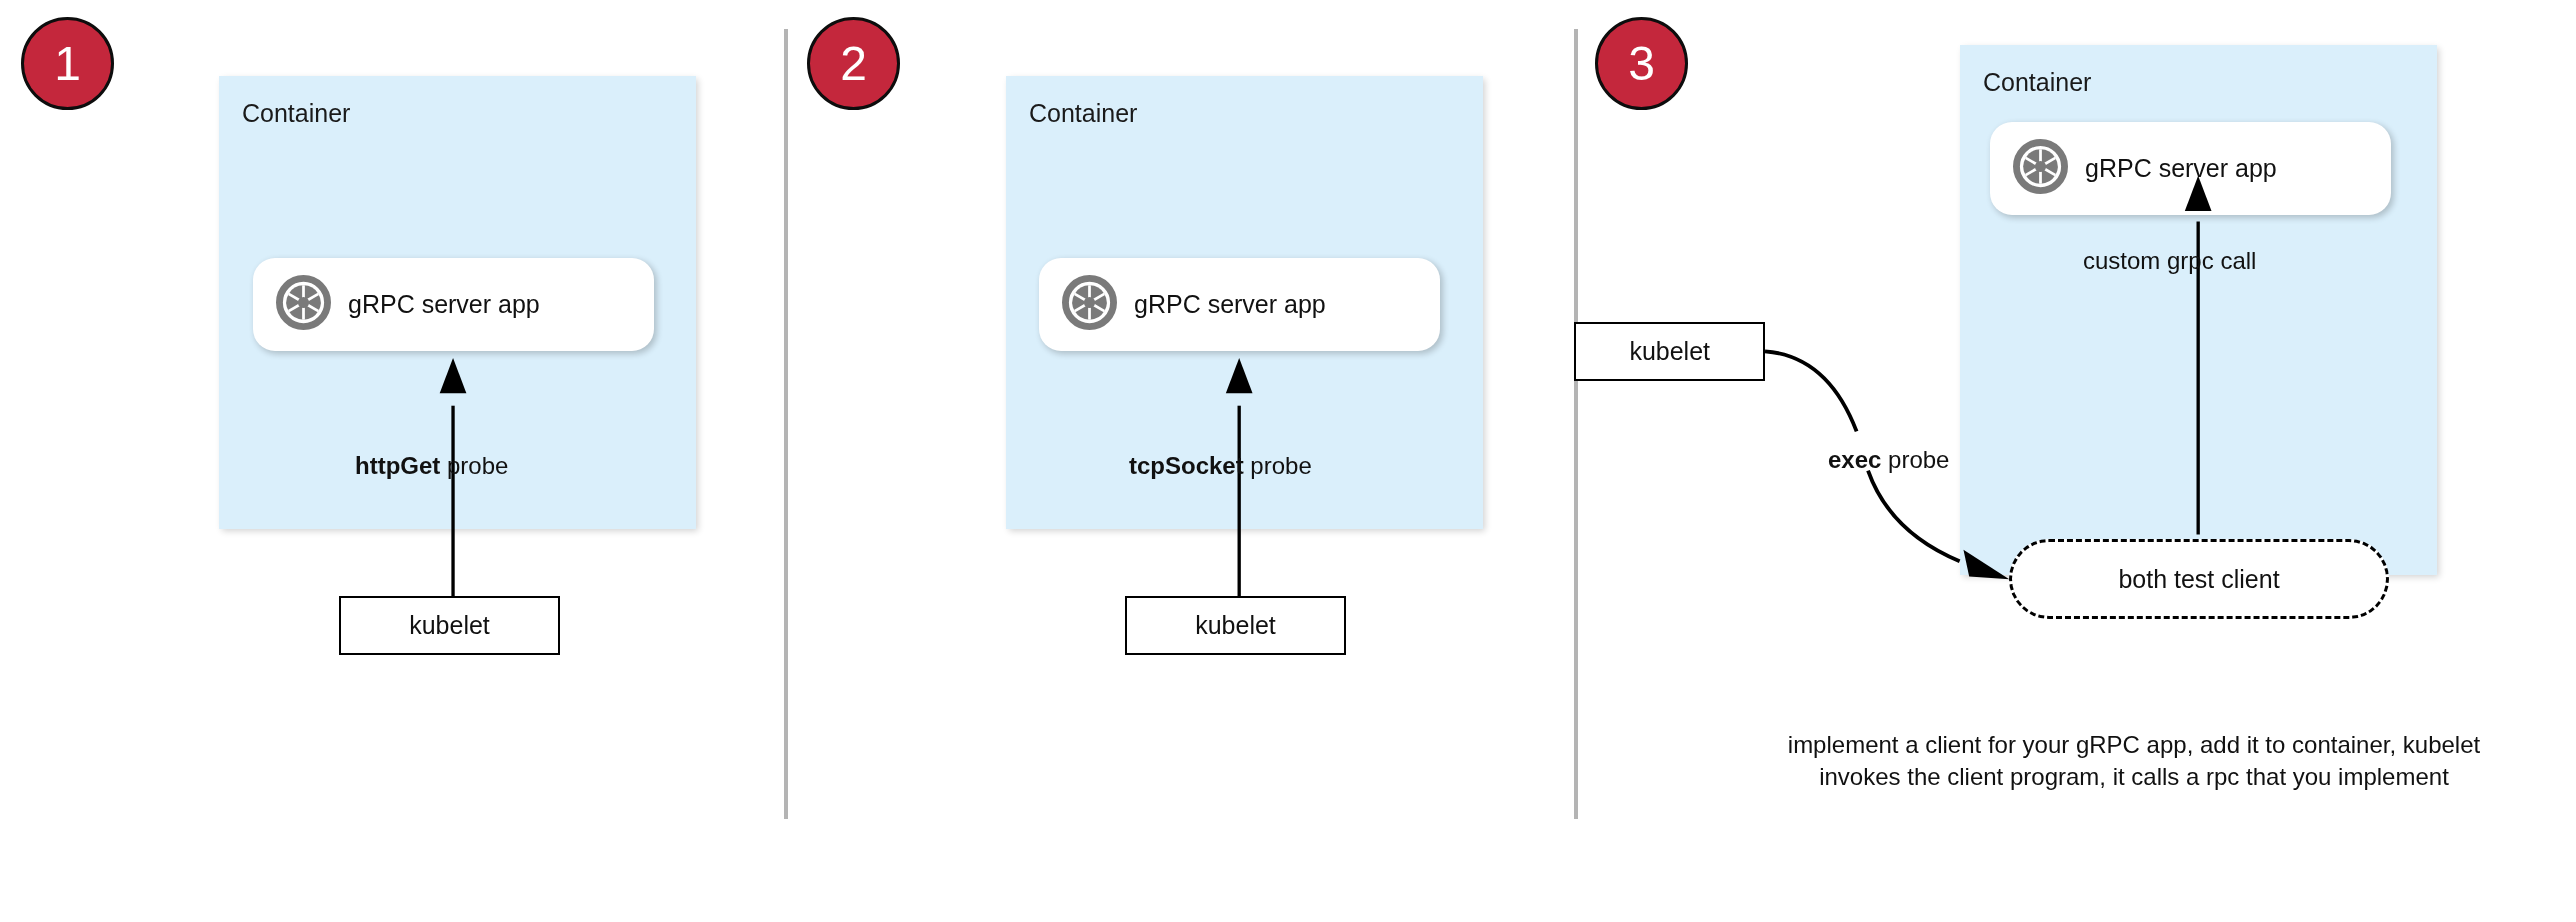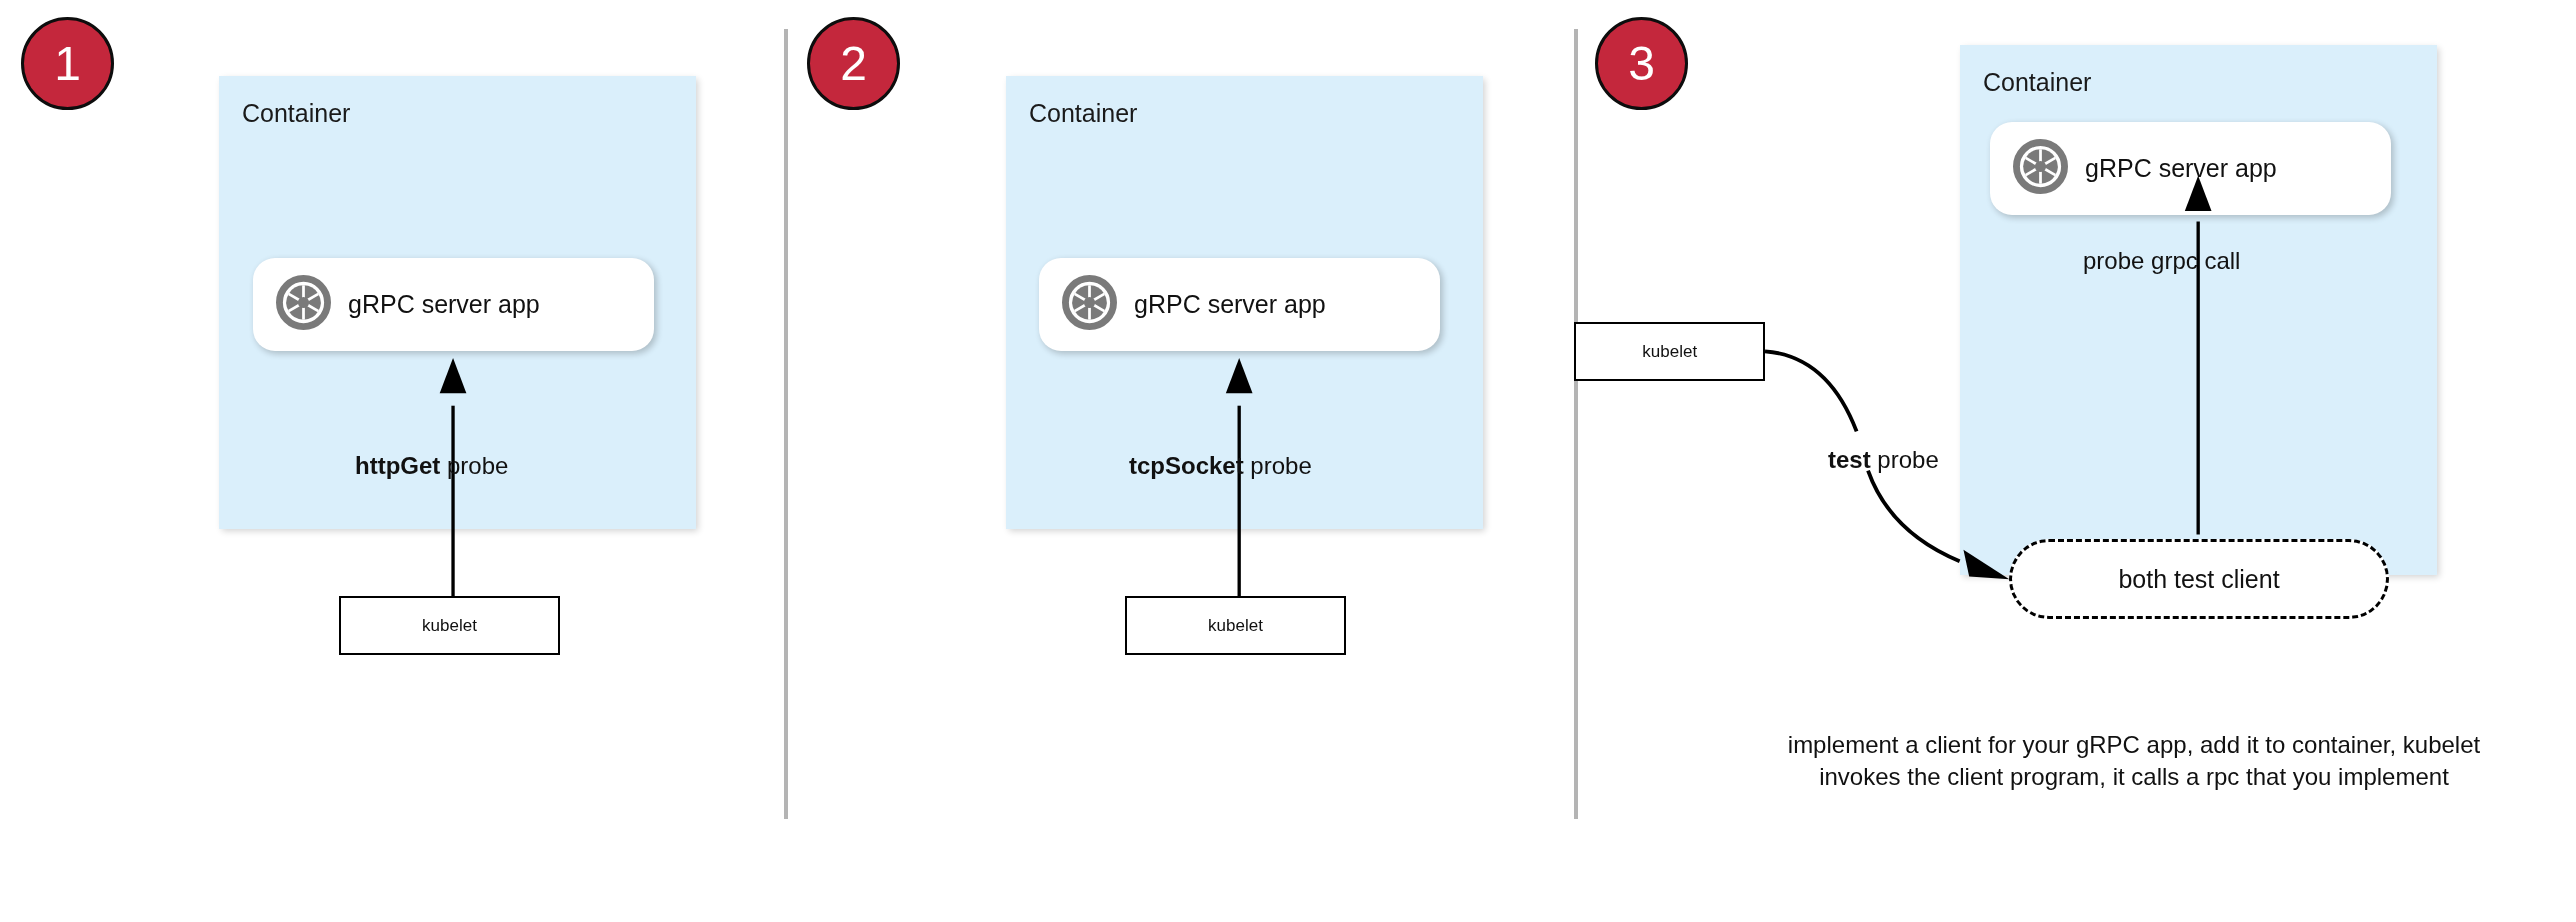--- a/index.html
+++ b/index.html
@@ -82,21 +82,21 @@
     white-space:nowrap;
   }
 
   
   .kubelet-box{
     position:absolute;
     background:#ffffff;
     border:2.9px solid #000000;
     box-sizing:border-box;
     display:flex;align-items:center;justify-content:center;
-    font-size:17px;
+    font-size:25px;
     color:#111111;
   }
 
   
   .dashed-pill{
     position:absolute;
     background:#ffffff;
     border:3.8px dashed #000000;
     box-sizing:border-box;
     display:flex;align-items:center;justify-content:center;
@@ -266,29 +266,29 @@
 
     <div class="kubelet-box" style="left:-3.8px;top:322px;width:191px;height:59px;">kubelet</div>
 
     <svg class="arrow-svg" style="left:0;top:0;width:998px;height:923px;" viewBox="0 0 1046 967" width="998" height="923">
       <path d="M196 368 C 248 372, 276 410, 292 452" stroke="#000000" stroke-width="4" fill="none"></path>
       <path d="M304 493 C 320 538, 352 568, 400 588" stroke="#000000" stroke-width="4" fill="none"></path>
       <path d="M452 607 L404 576 L410 604 Z" fill="#000000"></path>
     </svg>
 
     <div class="edge-label" style="left:234px;top:447px;">
-      <b>test</b><span> probe</span>
+      <b>exec</b><span> probe</span>
     </div>
 
     <svg class="arrow-svg" style="left:0;top:0;width:998px;height:923px;" viewBox="0 0 1046 967" width="998" height="923">
       <path d="M650 560 L650 232" stroke="#000000" stroke-width="3.5" fill="none"></path>
       <path d="M650 184 L636 221 L664 221 Z" fill="#000000"></path>
     </svg>
 
-    <div class="edge-label" style="left:505px;top:248px;">probe grpc call</div>
+    <div class="edge-label" style="left:505px;top:248px;">custom grpc call</div>
 
     <div class="dashed-pill" style="left:431px;top:539px;width:380px;height:80px;border-radius:40px;">both test client</div>
 
     <div class="caption" style="left:203px;top:729px;width:706px;">implement a client for your gRPC app, add it to container, kubelet invokes the client program, it calls a rpc that you implement</div>
   </div>
 
 </div>
 
 
 </body></html>

